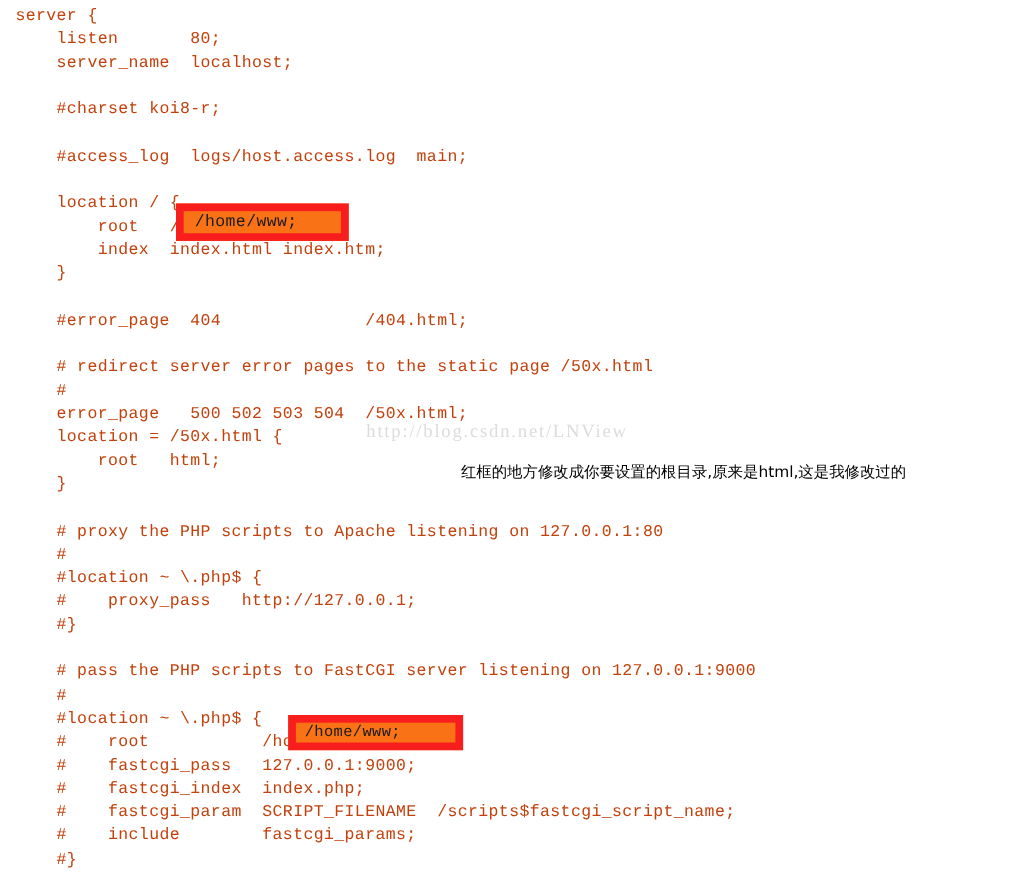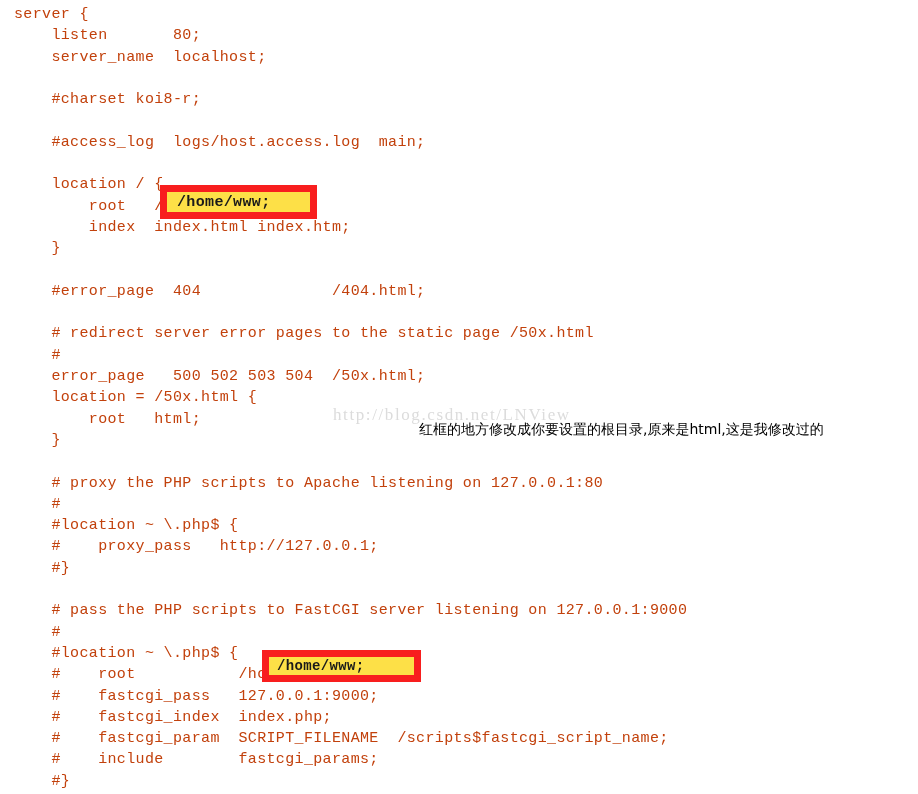--- a/index.html
+++ b/index.html
@@ -41,21 +41,21 @@
   #code-listing .code-line {
     display: block;
     height: 21.3px;
     white-space: pre;
   }
 
   
   #watermark {
     position: absolute;
     left: 333px;
-    top: 405px;
+    top: 382px;
     font-family: "Liberation Serif", "DejaVu Serif", serif;
     font-size: 17px;
     letter-spacing: 1.6px;
     color: #dcdcdc;
     white-space: nowrap;
     z-index: 2;
     user-select: none;
   }
 
   
@@ -67,24 +67,23 @@
     font-size: 14px;
     color: #fa3c3c;
     white-space: nowrap;
     z-index: 3;
   }
 
   
   .highlight-box {
     position: absolute;
     box-sizing: border-box;
-    background: #fde047;
+    background: #f97316;
     border: 7px solid #f81e1e;
     z-index: 4;
-    font-weight: bold;
   }
   #highlight-box-root-main {
     left: 160px;
     top: 185px;
     width: 157px;
     height: 34px;
   }
   #highlight-box-root-fastcgi {
     left: 262px;
     top: 650px;

